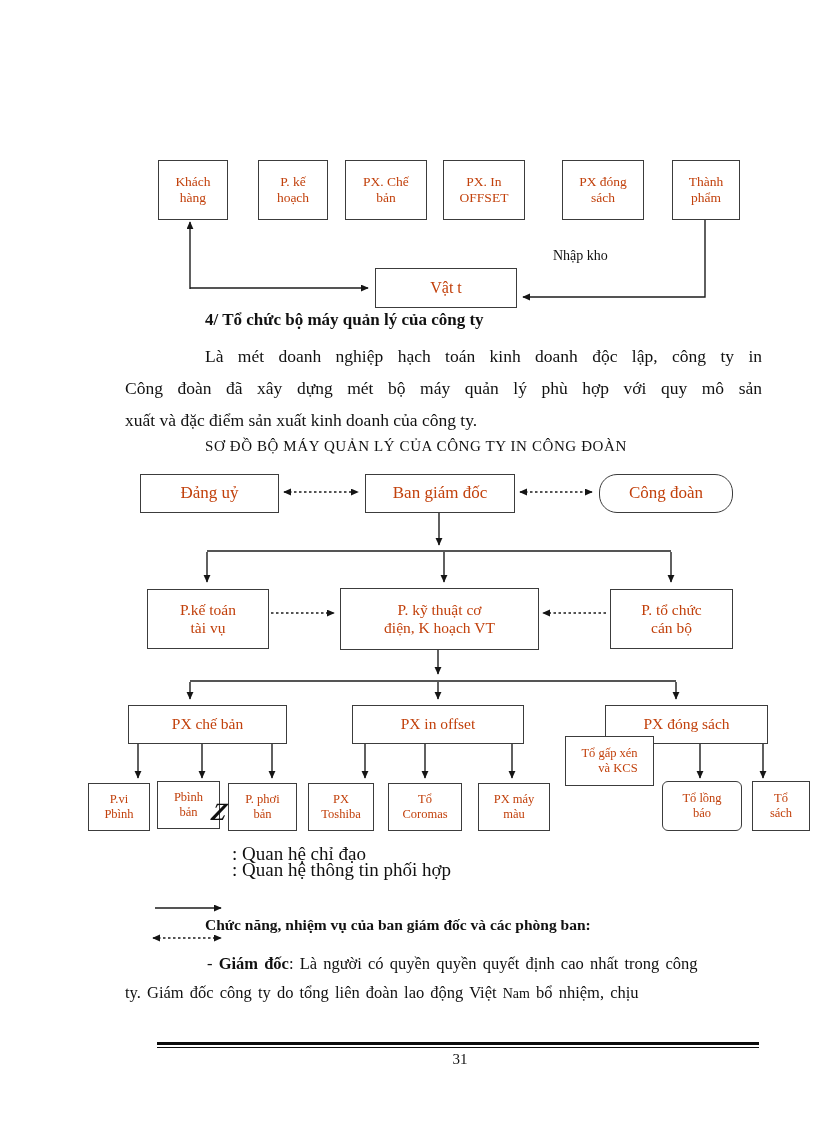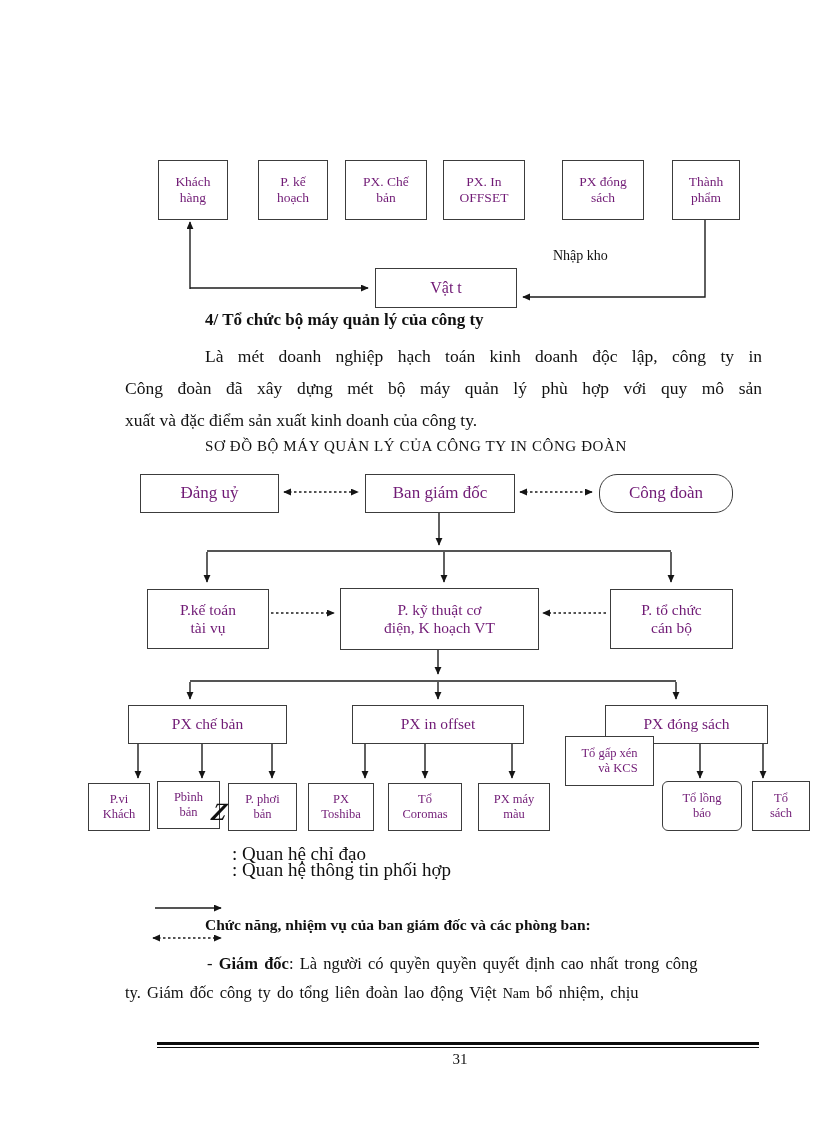--- a/index.html
+++ b/index.html
@@ -2,21 +2,21 @@
 <html><head>
 <meta charset="utf-8">
 <style>
   html,body{margin:0;padding:0;background:#ffffff;}
   #page{position:relative;width:816px;height:1123px;background:#ffffff;overflow:hidden;
         font-family:"Liberation Serif","DejaVu Serif",serif;color:#111;}
   .abs{position:absolute;}
   svg.lines{position:absolute;left:0;top:0;width:816px;height:1123px;pointer-events:none;}
   .bx{position:absolute;border:1.5px solid #3c3c3c;background:#fff;display:flex;
       align-items:center;justify-content:center;text-align:center;line-height:1.18;
-      white-space:pre-line;color:#701a75;}
+      white-space:pre-line;color:#c2410c;}
   .c1b{font-size:13.5px;}
   .r1{font-size:17px;}
   .r2{font-size:15.5px;}
   .r3{font-size:15.5px;}
   .r4{font-size:12.5px;}
   .doc-title{font-size:21px;letter-spacing:0.5px;}
   .h4{font-size:17px;font-weight:bold;}
   .para-line{position:absolute;left:125px;width:637px;font-size:17.5px;line-height:32px;}
   .jl{text-align:justify;text-align-last:justify;}
   .c2title{font-size:15px;letter-spacing:0.6px;}
@@ -119,21 +119,21 @@
   <div class="bx r2" style="left:340px;top:588px;width:197px;height:60px;">P. kỹ thuật cơ
 điện, K hoạch VT</div>
   <div class="bx r2" style="left:610px;top:589px;width:121px;height:58px;">P. tổ chức
 cán bộ</div>
 
   <div class="bx r3" style="left:128px;top:705px;width:157px;height:37px;">PX chế bản</div>
   <div class="bx r3" style="left:352px;top:705px;width:170px;height:37px;">PX in offset</div>
   <div class="bx r3" style="left:605px;top:705px;width:161px;height:37px;">PX đóng sách</div>
 
   <div class="bx r4" style="left:88px;top:783px;width:60px;height:46px;">P.vi
-Khách</div>
+Pbình</div>
   <div class="bx r4" style="left:157px;top:781px;width:61px;height:46px;">Pbình
 bản</div>
   <div class="bx r4" style="left:228px;top:783px;width:67px;height:46px;">P. phơi
 bản</div>
   <div class="bx r4" style="left:308px;top:783px;width:64px;height:46px;">PX
 Toshiba</div>
   <div class="bx r4" style="left:388px;top:783px;width:72px;height:46px;">Tổ
 Coromas</div>
   <div class="bx r4" style="left:478px;top:783px;width:70px;height:46px;">PX máy
 màu</div>

